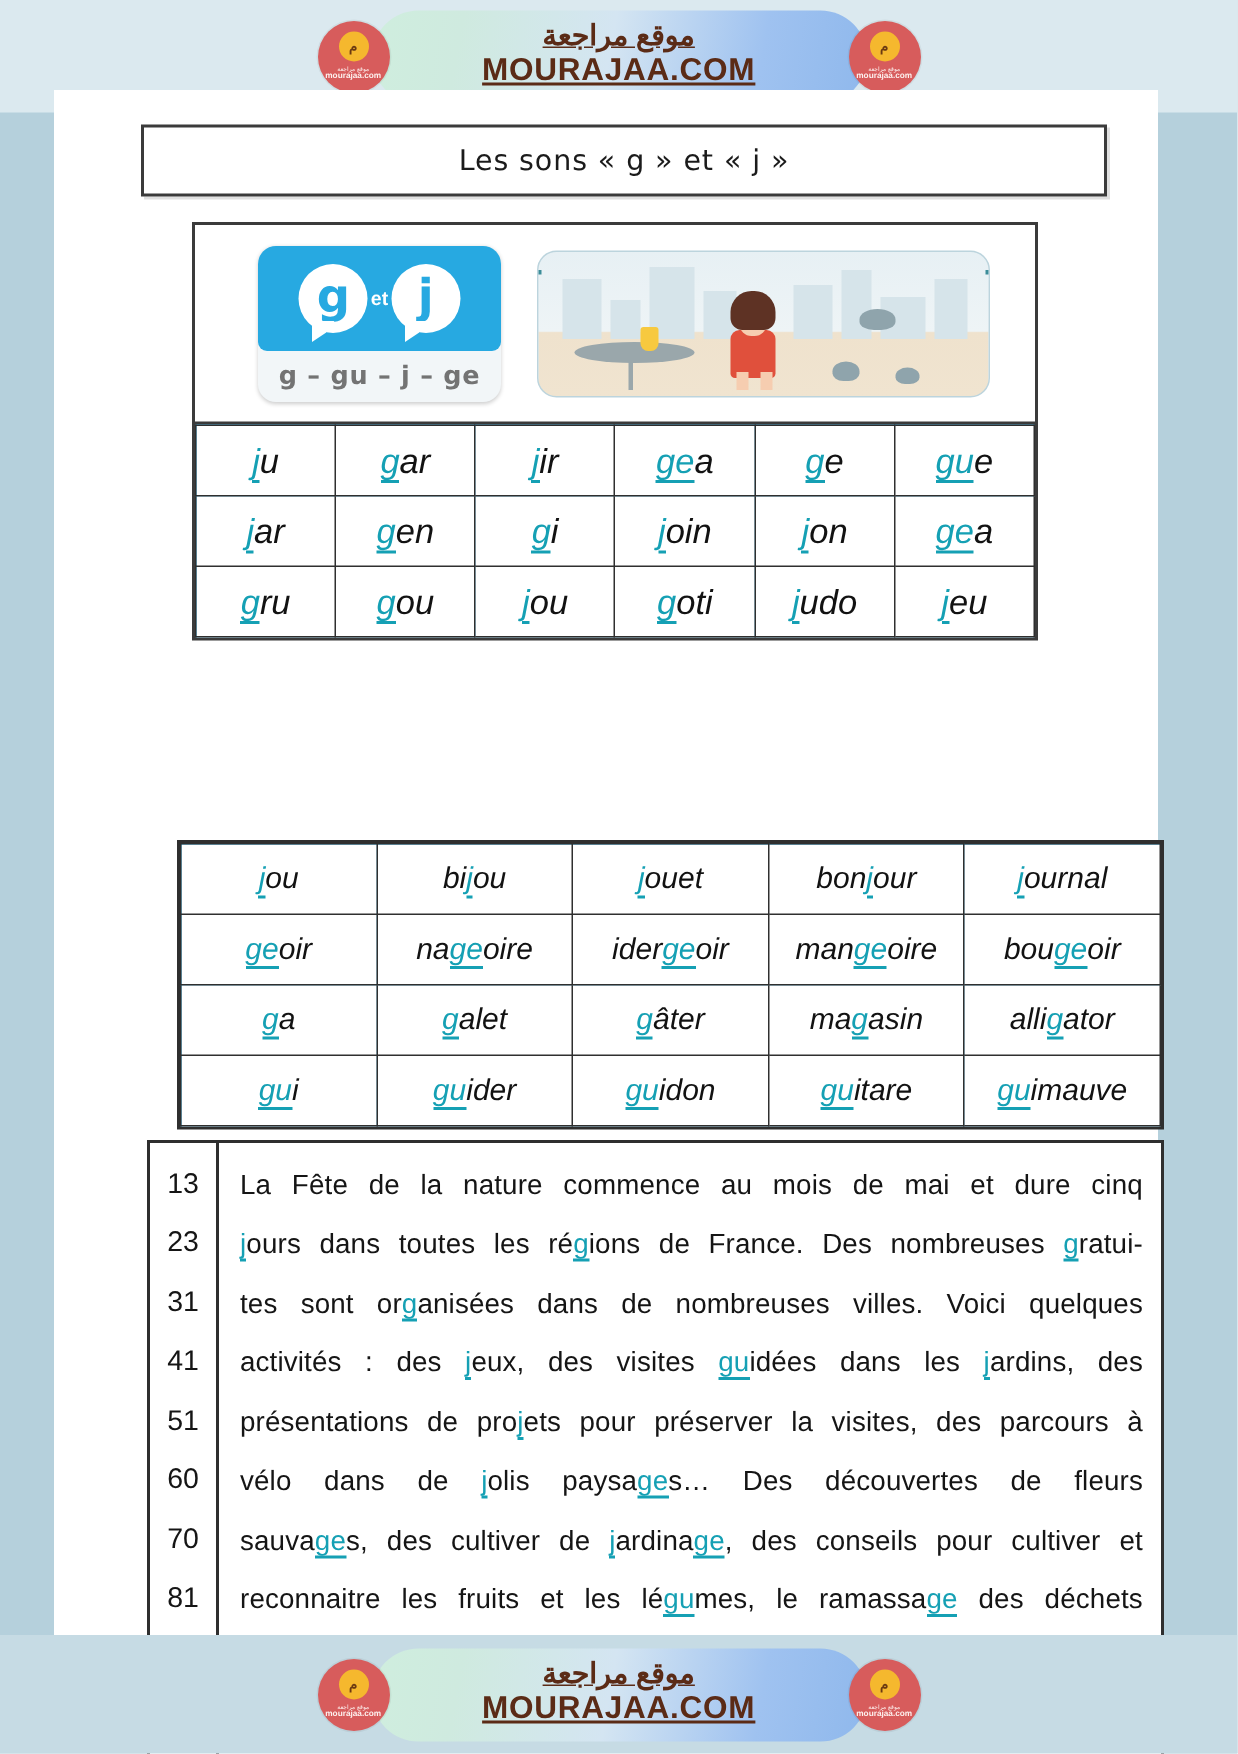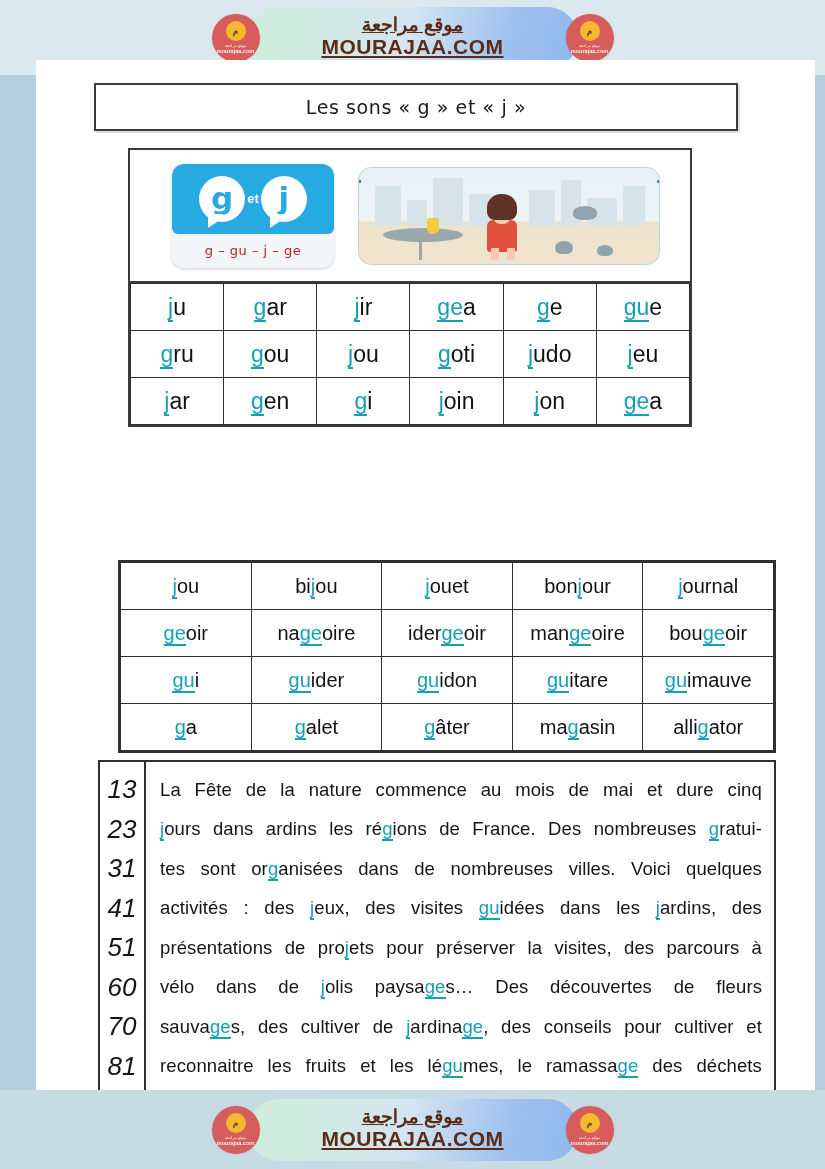--- a/index.html
+++ b/index.html
@@ -50,21 +50,20 @@
     font-size:9px;color:#6b3a12;font-weight:bold;
   }
   .logo-ar{font-size:4px;color:#fdf0ee;margin-top:2px;direction:rtl;}
   .logo-txt{font-size:5.5px;color:#fdf0ee;font-weight:bold;}
 
   
   .sheet{
     position:absolute;left:36px;top:60px;
     width:736px;height:1043px;
     background:#ffffff;
-    padding-left:43px;
   }
 
   
   .title-box{
     position:absolute;left:58px;top:23px;width:640px;height:44px;
     border:2px solid #3b3b3b;
     background:#fff;
     display:flex;align-items:center;justify-content:center;
     box-shadow:2px 2px 0 rgba(0,0,0,.12);
   }
@@ -106,21 +105,21 @@
     font-family:"DejaVu Sans", sans-serif;
   }
   .bubble::after{
     content:"";position:absolute;bottom:-6px;left:9px;
     border-left:9px solid #fff;border-top:8px solid #fff;
     border-right:6px solid transparent;border-bottom:6px solid transparent;
   }
   .gj-et{font-size:13px;color:#fff;font-weight:bold;}
   .gj-sub{
     flex:1;display:flex;align-items:center;justify-content:center;
-    font-size:13px;color:#b91c1c;font-weight:normal;letter-spacing:.5px;
+    font-size:17px;color:#737373;font-weight:bold;letter-spacing:.5px;
     font-family:"DejaVu Sans", sans-serif;
   }
   .scene{
     margin-left:24px;position:relative;width:300px;height:96px;
     border:1px solid #bcd4dd;border-radius:13px;
     background:linear-gradient(#e7f0f4 0%,#eef4f6 55%,#efe2cd 56%,#f0e4d0 100%);
     overflow:hidden;
   }
   .scene::before,.scene::after{
     content:"";position:absolute;top:12px;width:14px;height:3px;background:#3c8d99;
@@ -130,21 +129,21 @@
   .person-head{position:absolute;left:128px;bottom:44px;width:30px;height:26px;background:#5e3224;border-radius:14px 14px 8px 8px;}
   .person-face{position:absolute;left:134px;bottom:40px;width:18px;height:16px;background:#f6cdb0;border-radius:8px;}
   .person-body{position:absolute;left:128px;bottom:12px;width:30px;height:32px;background:#e0503c;border-radius:6px 6px 3px 3px;}
   .person-leg{position:absolute;bottom:4px;width:8px;height:12px;background:#f6cdb0;}
   .table-top{position:absolute;left:24px;bottom:22px;width:80px;height:14px;background:#9aa7ab;border-radius:50%;}
   .table-leg{position:absolute;left:60px;bottom:4px;width:3px;height:20px;background:#9aa7ab;}
   .drink{position:absolute;left:68px;bottom:30px;width:12px;height:16px;background:#f7c93f;border-radius:2px 2px 5px 5px;}
   .bird{position:absolute;background:#8fa4ac;border-radius:50% 50% 40% 40%;}
 
   
-  table.grid{border-collapse:collapse;width:100%;background:#0ea5e9;}
+  table.grid{border-collapse:collapse;width:100%;background:#0ea5e9;font-style:italic;}
   table.grid td{
     border:1px solid #2f2f2f;
     text-align:center;
     font-family:"Liberation Sans", sans-serif;
     color:#121212;
     background:#fff;
   }
   .syl-table td{height:44px;font-size:23px;width:16.666%;}
   .hl{color:#15a0b4;border-bottom:2px solid #15a0b4;}
 
@@ -159,21 +158,21 @@
     position:absolute;left:62px;top:700px;width:678px;height:420px;
     border:2px solid #2f2f2f;box-sizing:border-box;background:#fff;
     display:flex;
   }
   .num-col{
     width:46px;border-right:2px solid #2f2f2f;
     box-sizing:border-box;padding-top:8px;
   }
   .num-col div{
     height:39.5px;display:flex;align-items:center;justify-content:center;
-    font-size:26px;color:#151515;font-style:italic;
+    font-size:19px;color:#151515;
   }
   .text-col{flex:1;padding:8px 12px 0 14px;box-sizing:border-box;}
   .text-col div{
     height:39.5px;display:flex;align-items:center;
     font-size:18.5px;color:#151515;white-space:nowrap;letter-spacing:.1px;
   }
   .text-col div.just{justify-content:space-between;}
   .text-col div.just > span{display:inline-block;}
 </style>
 </head>
@@ -249,35 +248,35 @@
       <tbody>
           <tr>
             <td><span class="hl">j</span><span>u</span></td>
             <td><span class="hl">g</span><span>ar</span></td>
             <td><span class="hl">j</span><span>ir</span></td>
             <td><span class="hl">ge</span><span>a</span></td>
             <td><span class="hl">g</span><span>e</span></td>
             <td><span class="hl">gu</span><span>e</span></td>
           </tr>
           <tr>
+            <td><span class="hl">j</span><span>ar</span></td>
+            <td><span class="hl">g</span><span>en</span></td>
+            <td><span class="hl">g</span><span>i</span></td>
+            <td><span class="hl">j</span><span>oin</span></td>
+            <td><span class="hl">j</span><span>on</span></td>
+            <td><span class="hl">ge</span><span>a</span></td>
+          </tr>
+          <tr>
             <td><span class="hl">g</span><span>ru</span></td>
             <td><span class="hl">g</span><span>ou</span></td>
             <td><span class="hl">j</span><span>ou</span></td>
             <td><span class="hl">g</span><span>oti</span></td>
             <td><span class="hl">j</span><span>udo</span></td>
             <td><span class="hl">j</span><span>eu</span></td>
           </tr>
-          <tr>
-            <td><span class="hl">j</span><span>ar</span></td>
-            <td><span class="hl">g</span><span>en</span></td>
-            <td><span class="hl">g</span><span>i</span></td>
-            <td><span class="hl">j</span><span>oin</span></td>
-            <td><span class="hl">j</span><span>on</span></td>
-            <td><span class="hl">ge</span><span>a</span></td>
-          </tr>
         </tbody>
     </table>
   </div>
 
   <div class="word-panel">
     <table class="grid word-table">
       <tbody>
           <tr>
             <td><span></span><span class="hl">j</span><span>ou</span></td>
             <td><span>bi</span><span class="hl">j</span><span>ou</span></td>
@@ -286,32 +285,32 @@
             <td><span></span><span class="hl">j</span><span>ournal</span></td>
           </tr>
           <tr>
             <td><span></span><span class="hl">ge</span><span>oir</span></td>
             <td><span>na</span><span class="hl">ge</span><span>oire</span></td>
             <td><span>ider</span><span class="hl">ge</span><span>oir</span></td>
             <td><span>man</span><span class="hl">ge</span><span>oire</span></td>
             <td><span>bou</span><span class="hl">ge</span><span>oir</span></td>
           </tr>
           <tr>
+            <td><span></span><span class="hl">g</span><span>a</span></td>
+            <td><span></span><span class="hl">g</span><span>alet</span></td>
+            <td><span></span><span class="hl">g</span><span>âter</span></td>
+            <td><span>ma</span><span class="hl">g</span><span>asin</span></td>
+            <td><span>alli</span><span class="hl">g</span><span>ator</span></td>
+          </tr>
+          <tr>
             <td><span></span><span class="hl">gu</span><span>i</span></td>
             <td><span></span><span class="hl">gu</span><span>ider</span></td>
             <td><span></span><span class="hl">gu</span><span>idon</span></td>
             <td><span></span><span class="hl">gu</span><span>itare</span></td>
             <td><span></span><span class="hl">gu</span><span>imauve</span></td>
-          </tr>
-          <tr>
-            <td><span></span><span class="hl">g</span><span>a</span></td>
-            <td><span></span><span class="hl">g</span><span>alet</span></td>
-            <td><span></span><span class="hl">g</span><span>âter</span></td>
-            <td><span>ma</span><span class="hl">g</span><span>asin</span></td>
-            <td><span>alli</span><span class="hl">g</span><span>ator</span></td>
           </tr>
         </tbody>
     </table>
   </div>
 
   <div class="read-panel">
     <div class="num-col">
         <div>13</div>
         <div>23</div>
         <div>31</div>
@@ -334,21 +333,21 @@
           <span>mois</span>
           <span>de</span>
           <span>mai</span>
           <span>et</span>
           <span>dure</span>
           <span>cinq</span>
         </div>
         <div class="just">
           <span><span class="hl">j</span>ours</span>
           <span>dans</span>
-          <span>ardins</span>
+          <span>toutes</span>
           <span>les</span>
           <span>ré<span class="hl">g</span>ions</span>
           <span>de</span>
           <span>France.</span>
           <span>Des</span>
           <span>nombreuses</span>
           <span><span class="hl">g</span>ratui-</span>
         </div>
         <div class="just">
           <span>tes</span>

